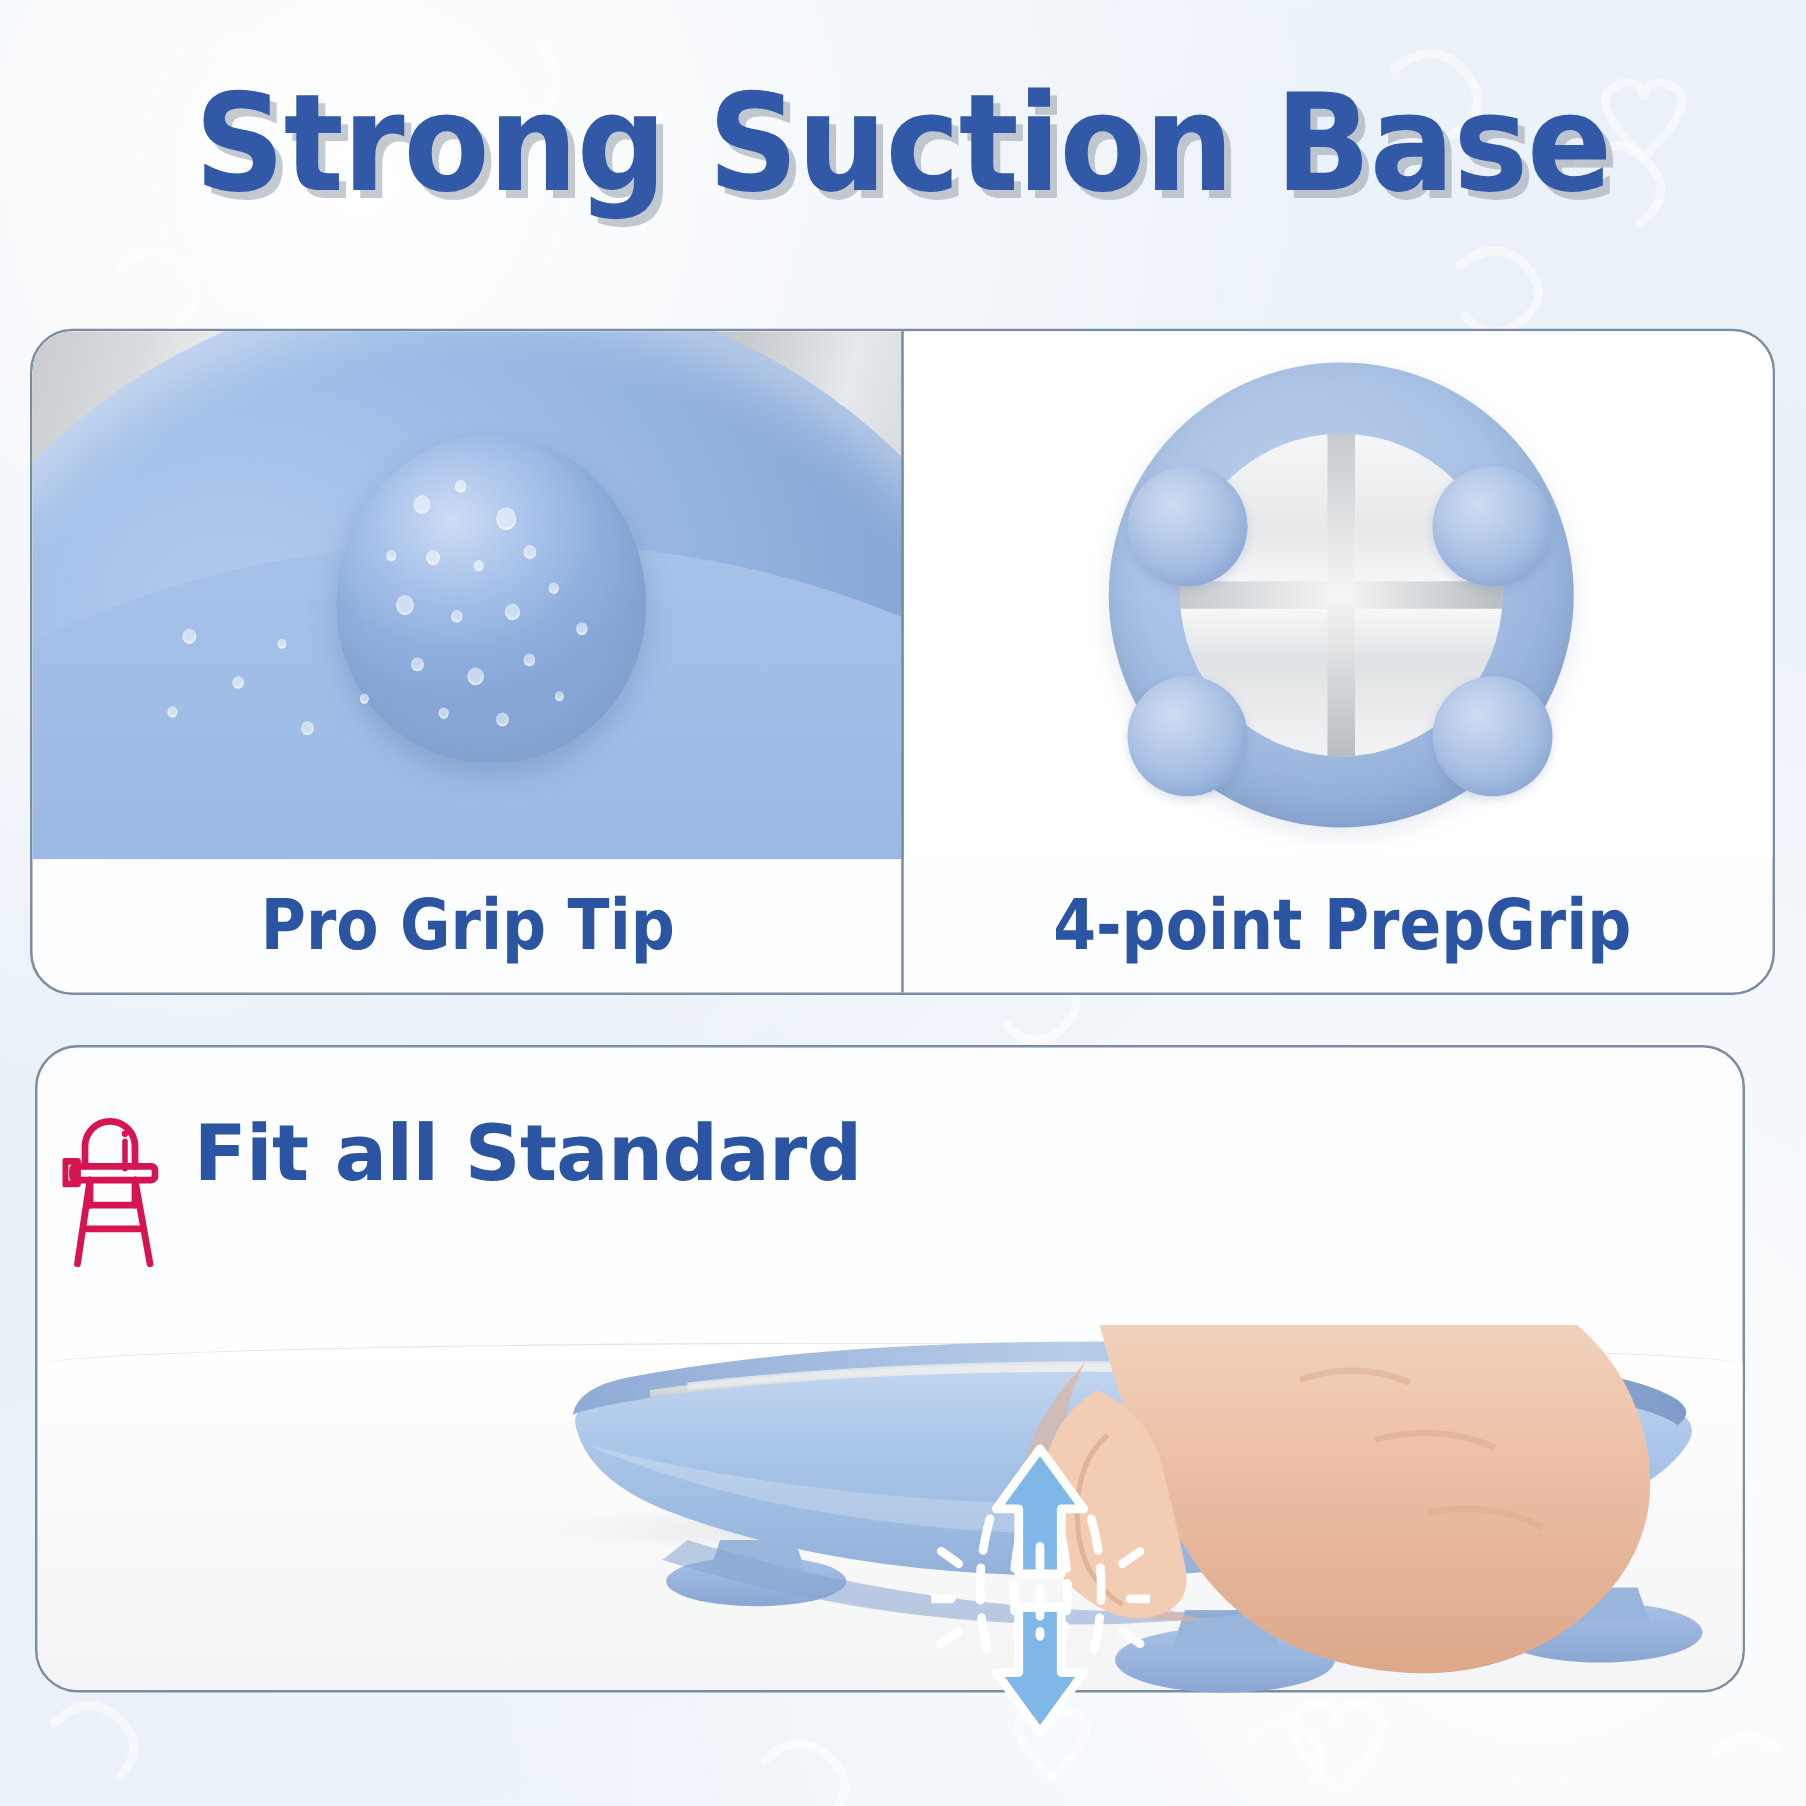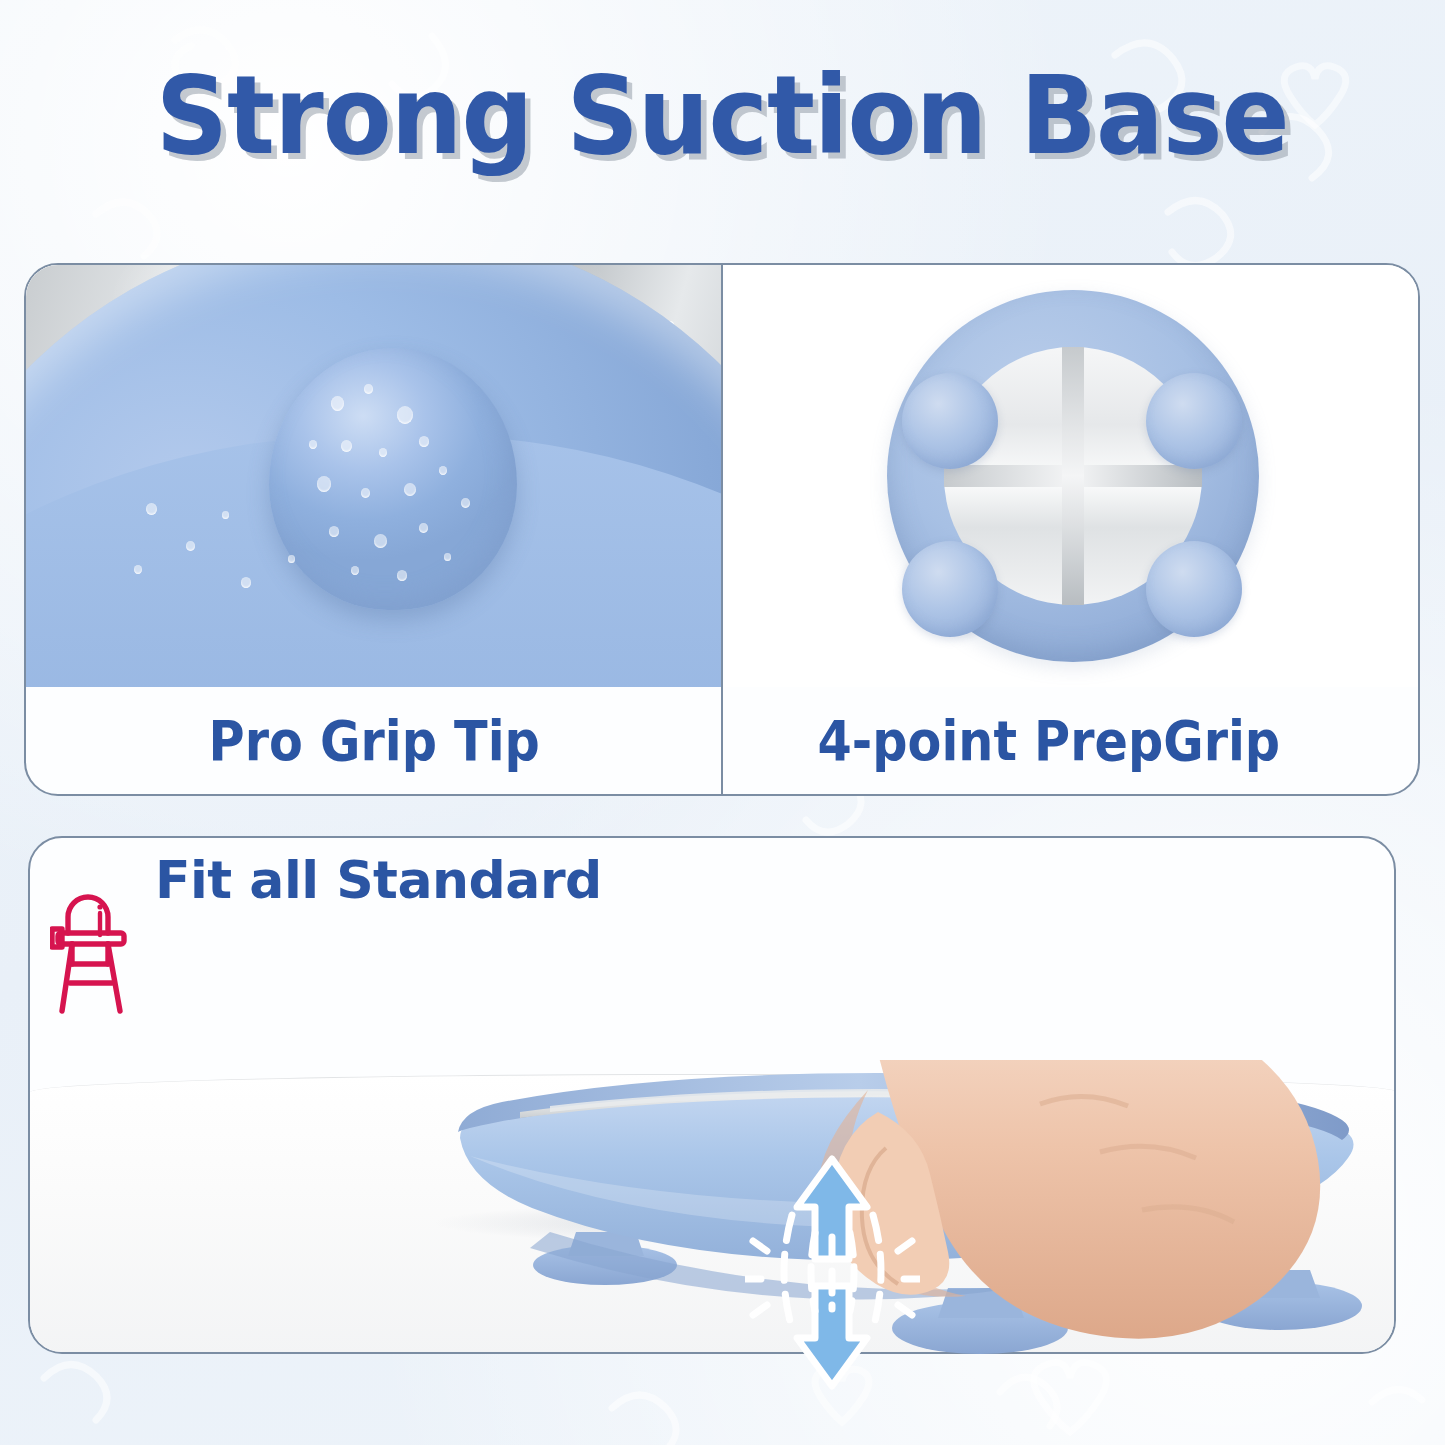--- a/index.html
+++ b/index.html
@@ -115,21 +115,21 @@
     background:radial-gradient(circle at 38% 32%, #cfdcf0 0%, #adc4e6 45%, #95b0da 82%, #8aa5d1 100%);
     box-shadow:0 3px 8px rgba(100,125,165,.22), inset -4px -5px 12px rgba(120,150,195,.30);
   }
 
   
   .caption{
     position:absolute;top:422px;height:107px;width:697px;
     display:flex;align-items:center;justify-content:center;
   }
   #caption-left{left:0;}
-  #caption-right{left:674px;}
+  #caption-right{left:699px;}
   .caption span{
     font-family:"DejaVu Sans", sans-serif;
     font-size:56px;font-weight:bold;color:#2b55a3;
     transform:scaleX(.88);display:inline-block;white-space:nowrap;
   }
 
   
   #table-surface{
     position:absolute;left:0;top:236px;width:1368px;height:282px;
     background:linear-gradient(180deg,#ffffff 0%,#fbfbfb 40%,#f3f4f5 100%);
@@ -137,23 +137,23 @@
     border-radius:60% 60% 0 0 / 22px 22px 0 0;
   }
   #table-shadow{
     position:absolute;left:280px;top:356px;width:880px;height:58px;
     background:radial-gradient(ellipse 50% 50% at 50% 50%, rgba(140,150,165,.30) 0%, rgba(140,150,165,0) 72%);
     border-radius:50%;
   }
 
   #hc-icon{position:absolute;left:50px;top:893px;width:82px;height:122px;z-index:6;}
   #hc-text{
-    position:absolute;left:155px;top:848px;z-index:6;
+    position:absolute;left:155px;top:885px;z-index:6;
     font-family:"DejaVu Sans", sans-serif;
-    font-size:52px;font-weight:bold;color:#2b55a3;line-height:1.24;
+    font-size:62px;font-weight:bold;color:#2b55a3;line-height:1.24;
     letter-spacing:-.5px;
     text-align:center;
   }
 
   
   #bowl-wrap{position:absolute;left:400px;top:1060px;width:1000px;height:340px;z-index:6;}
 
   
   #arrow-graphic{position:absolute;left:745px;top:1155px;width:175px;height:235px;z-index:8;}
 </style>

